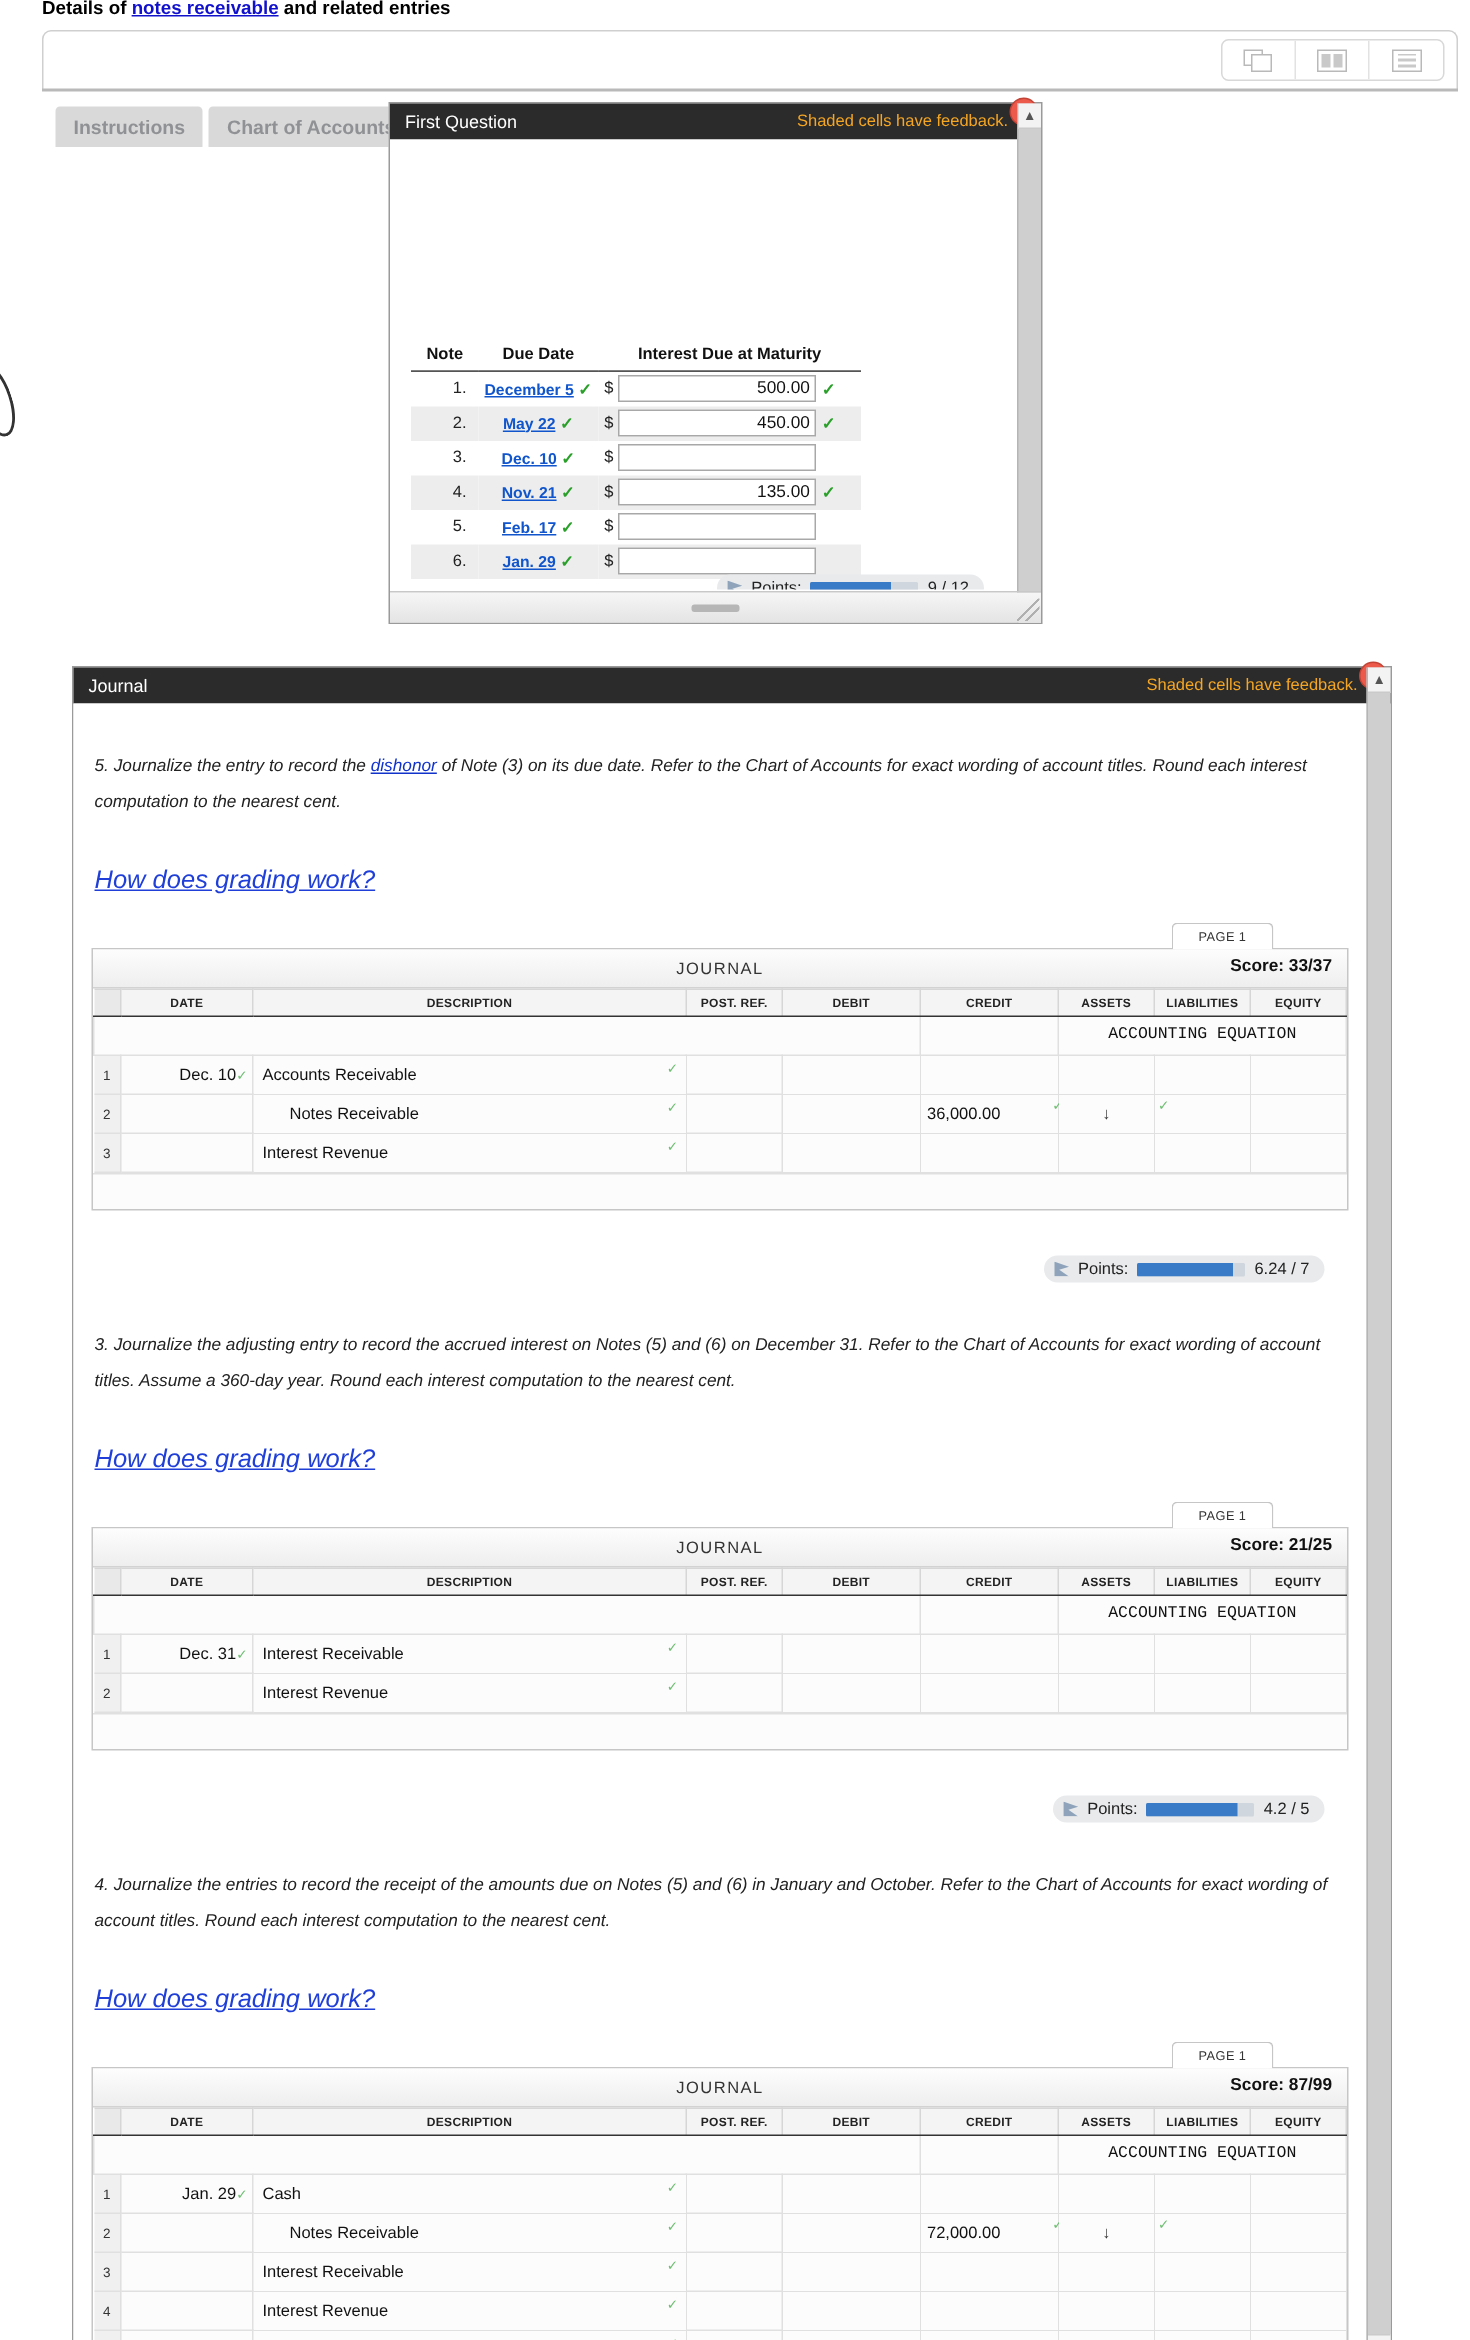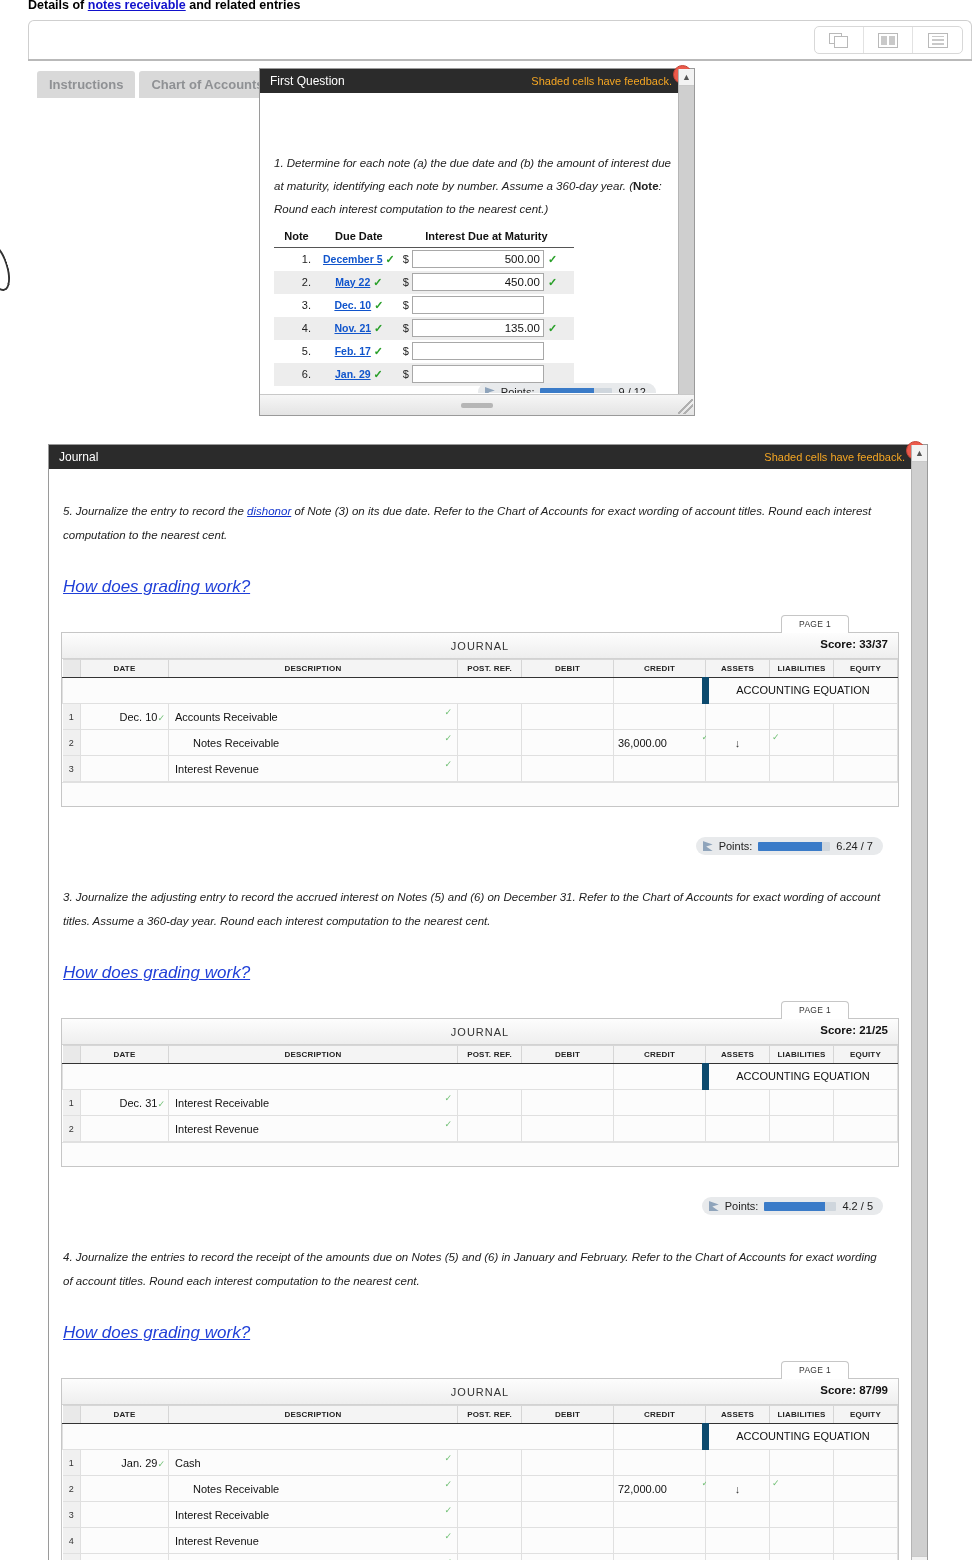--- a/index.html
+++ b/index.html
@@ -225,22 +225,22 @@
   table.journal col.ccre { width:92px; }
   table.journal col.cass { width:64px; }
   table.journal col.clia { width:64px; }
   table.journal col.ceq  { width:64px; }
 
   .aeq-row td {
     height:14px; font-size:8px; text-align:center; color:#222;
     border:none; padding:0; vertical-align:bottom;
   }
   .aeq-row td.aeq-label {
-    border-left:7px solid #0c4a6e;
-    overflow:hidden; white-space:nowrap; line-height:9px;
+    border-left:1px solid #0c4a6e;
+    overflow:hidden; white-space:nowrap; line-height:9px;font-family:Liberation Mono, monospace;
   }
   table.journal thead.hd th {
     height:18px; font-size:8px; font-weight:bold; letter-spacing:.2px;
     text-align:center; color:#222;
     background:#f4f4f4;
     border:1px solid #d6d6d6;
     border-bottom:1.8px solid #333;
     padding:0;
   }
   table.journal thead.hd th.idxh { background:#e9e9e9; border-left:none; }
@@ -319,23 +319,20 @@
 <div class="tabbar-underline"></div>
 
 <div class="dlg" id="fq">
   <div class="dlg-title">
     <span class="t">First Question</span>
     <span class="feedback">Shaded cells have feedback.</span>
     <span class="close-x">X</span>
   </div>
 
   <div class="body">
-    <div class="q-text">
-      <span>1. Determine for each note (a) the due date and (b) the amount of interest due at maturity, identifying each note by number. Assume a 360-day year. (</span><b>Note</b><span>: Round each interest computation to the nearest cent.)</span>
-    </div>
 
     <table class="notes-tbl">
       <thead>
         <tr>
           <th class="c1">Note</th>
           <th class="c2">Due Date</th>
           <th>Interest Due at Maturity</th>
         </tr>
       </thead>
       <tbody>
@@ -624,21 +621,21 @@
         <span class="pbar">
             <i style="width:84%"></i>
           </span>
         <span>4.2 / 5</span>
       </span>
     </div>
 
     <div class="spacer-lg"></div>
 
     
-    <p class="q-para">4. Journalize the entries to record the receipt of the amounts due on Notes (5) and (6) in January and February. Refer to the Chart of Accounts for exact wording of account titles. Round each interest computation to the nearest cent.</p>
+    <p class="q-para">4. Journalize the entries to record the receipt of the amounts due on Notes (5) and (6) in January and October. Refer to the Chart of Accounts for exact wording of account titles. Round each interest computation to the nearest cent.</p>
     <div class="spacer-lg"></div>
     <a href="#" class="grading-link">How does grading work?</a>
     <div class="spacer-md"></div>
 
     <div class="pagetab-row">
       <div class="pagetab">PAGE 1</div>
     </div>
     <div class="jbox">
       <div class="jbox-head">
         <span class="jttl">JOURNAL</span>

